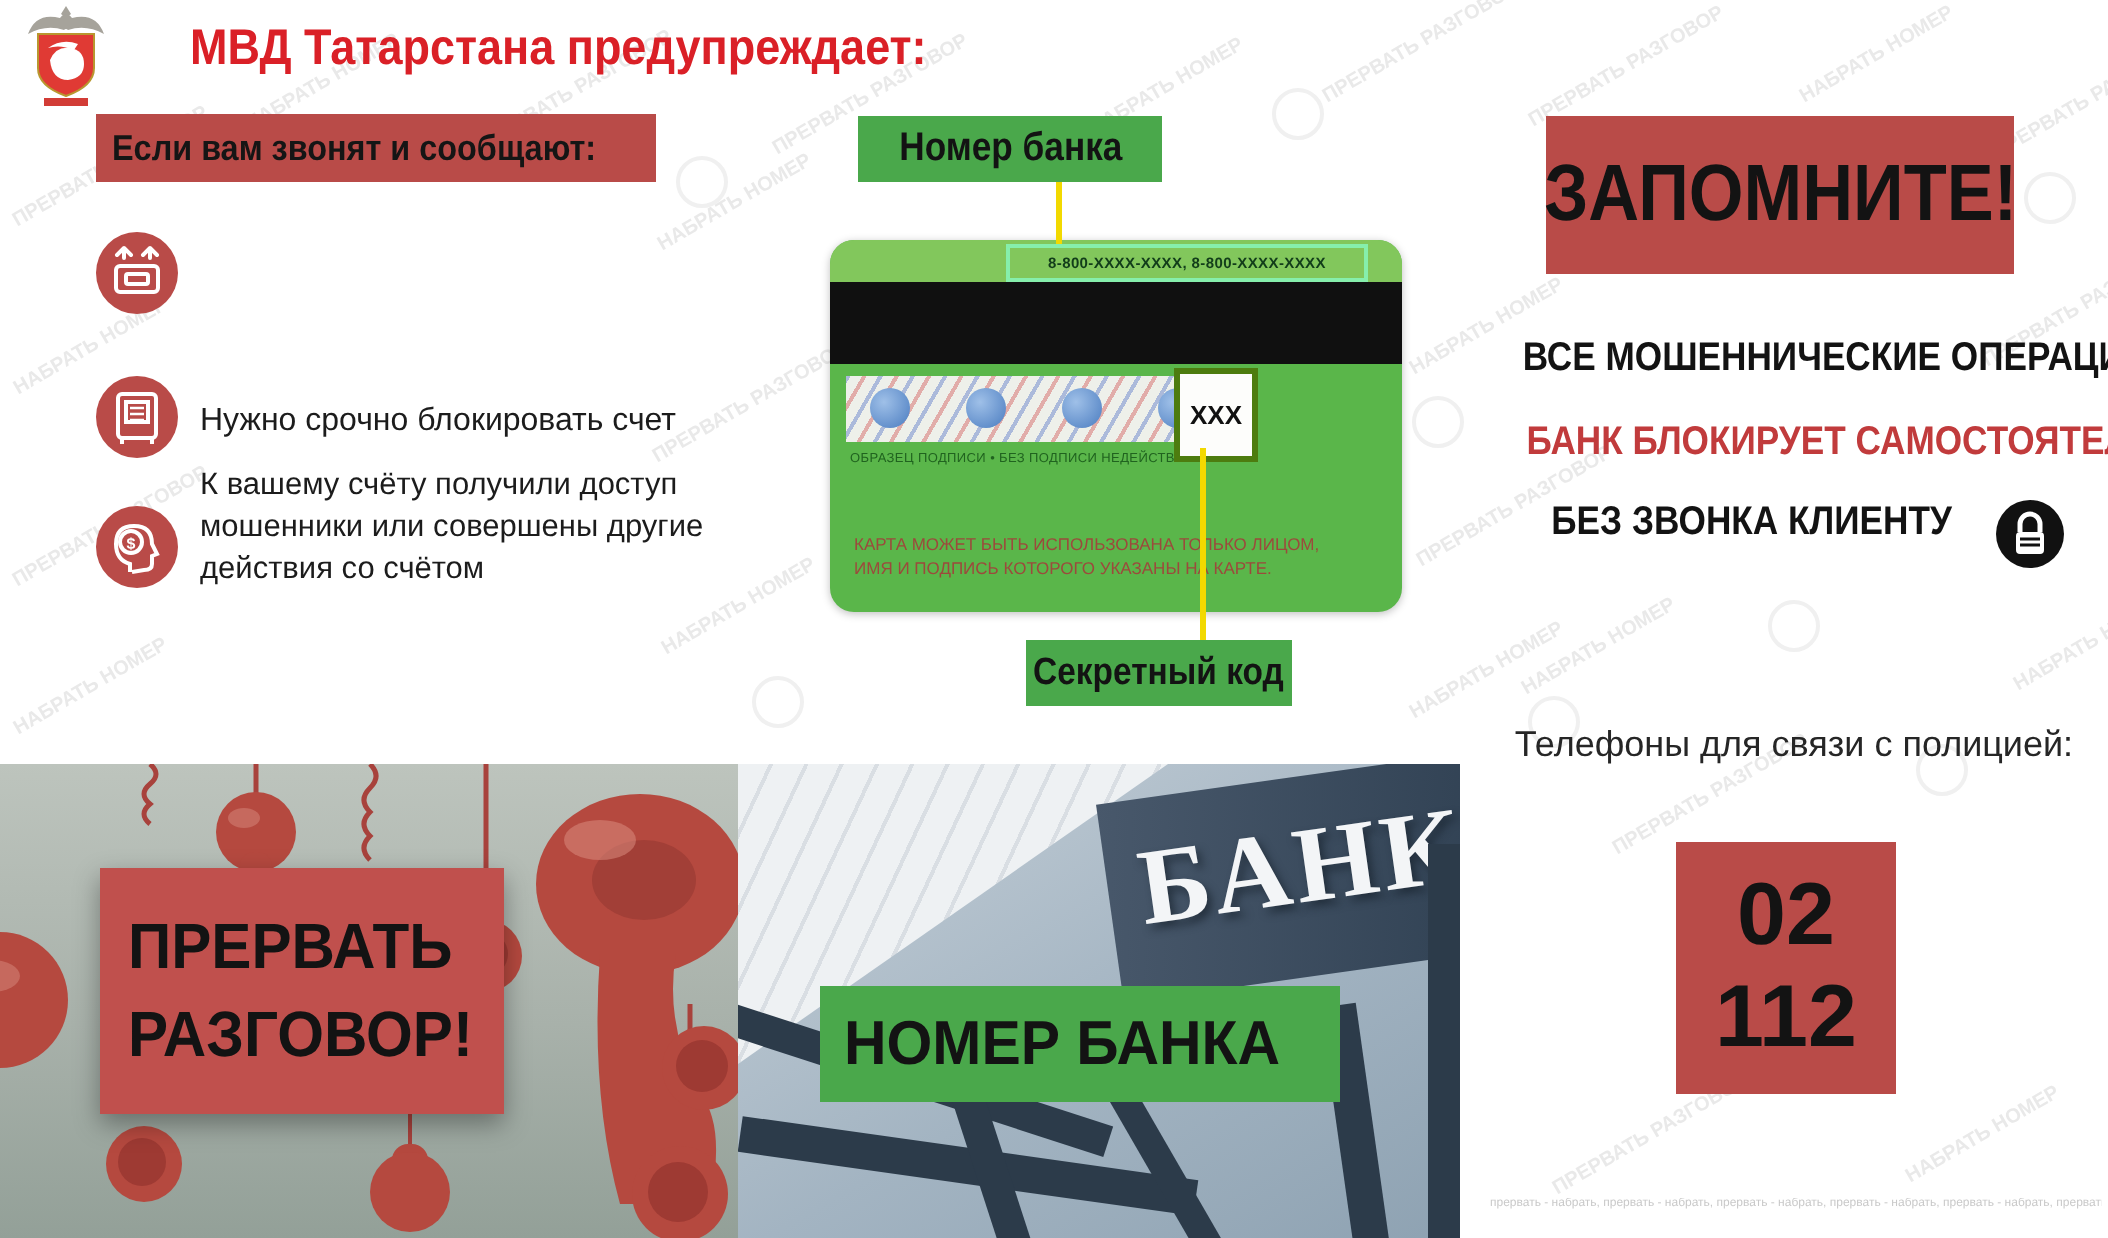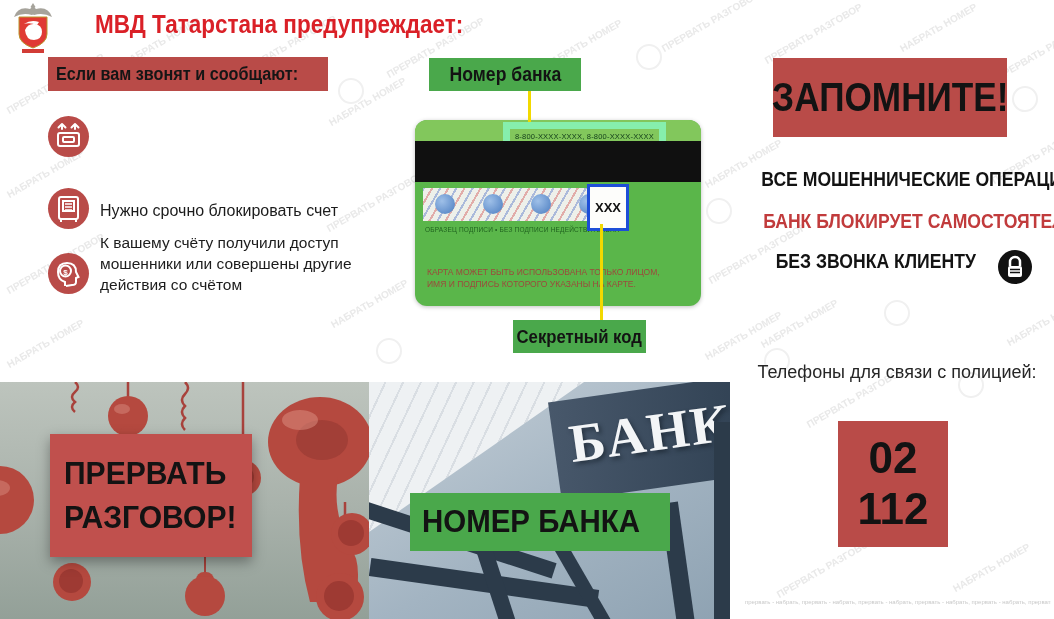--- a/index.html
+++ b/index.html
@@ -24,31 +24,31 @@
              display:flex;align-items:center;justify-content:center;z-index:2;}
   .item-text{position:absolute;left:100px;font-size:16px;color:#1c1c1c;line-height:21px;z-index:2;}
   
   .label-green{position:absolute;background:#4aa84b;display:flex;align-items:center;
                justify-content:center;z-index:3;}
   .label-green span{font-weight:bold;color:#131313;}
   .conn{position:absolute;width:3px;background:#f2d900;z-index:3;}
   .card{position:absolute;left:415px;top:120px;width:286px;height:186px;border-radius:12px;
         background:#5ab64a;overflow:hidden;z-index:2;box-shadow:0 1px 4px rgba(0,0,0,.25);}
   .card-topstrip{position:absolute;left:0;top:0;width:100%;height:21px;background:#82c75c;}
-  .card-phone-box{position:absolute;left:88px;top:2px;height:15px;border:7px solid #86efac;
-                  display:flex;align-items:center;padding:0 5px;font-size:7.5px;font-weight:normal;
+  .card-phone-box{position:absolute;left:88px;top:2px;height:15px;border:2px solid #86efac;
+                  display:flex;align-items:center;padding:0 19px;font-size:7.5px;font-weight:bold;
                   color:#123d1a;letter-spacing:.2px;}
   .card-magstripe{position:absolute;left:0;top:21px;width:100%;height:41px;background:#101010;}
   .card-sigstrip{position:absolute;left:8px;top:68px;width:196px;height:33px;background:#eef0ea;
     background-image:repeating-linear-gradient(120deg,rgba(90,120,200,.45) 0 2px,transparent 2px 7px,
     rgba(210,90,90,.45) 7px 9px,transparent 9px 14px);}
   .sig-circle{position:absolute;top:6px;width:20px;height:20px;border-radius:50%;
               background:radial-gradient(circle at 35% 35%,#9fc0e8,#4a7cc0);}
   .card-cvv{position:absolute;left:172px;top:64px;width:36px;height:41px;background:#fdfdfb;
-            border:3px solid #1d4ed8;display:flex;align-items:center;justify-content:center;
+            border:3px solid #4d7c0f;display:flex;align-items:center;justify-content:center;
             font-weight:bold;font-size:13px;color:#111;z-index:2;}
   .card-sigline{position:absolute;left:10px;top:106px;font-size:6.5px;color:#20631f;letter-spacing:.2px;}
   .card-usage{position:absolute;left:12px;top:146px;font-size:8.5px;line-height:12px;color:#9c4a3c;}
   .card-usage span{display:block;}
   
   .right-col{position:absolute;left:740px;top:0;width:314px;height:524px;z-index:2;}
   .remember{position:absolute;left:33px;top:58px;width:234px;height:79px;background:#b94b48;
             display:flex;align-items:center;justify-content:center;}
   .remember span{font-weight:bold;font-size:40px;color:#131313;}
   .rline{position:absolute;width:100%;text-align:center;font-weight:bold;font-size:20px;color:#131313;}

